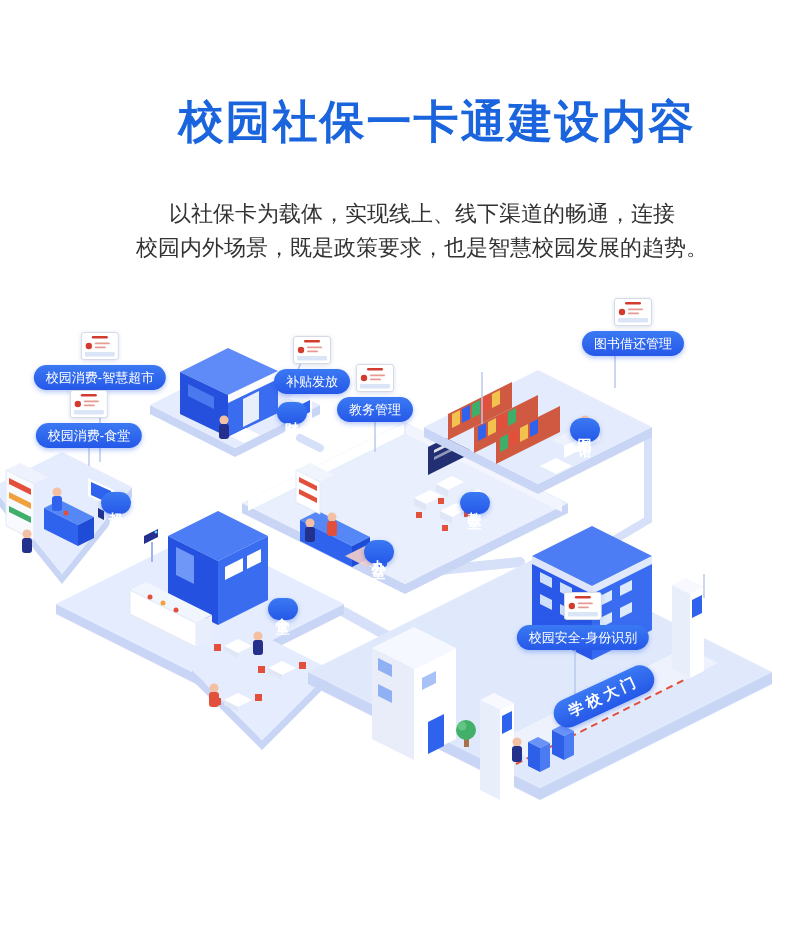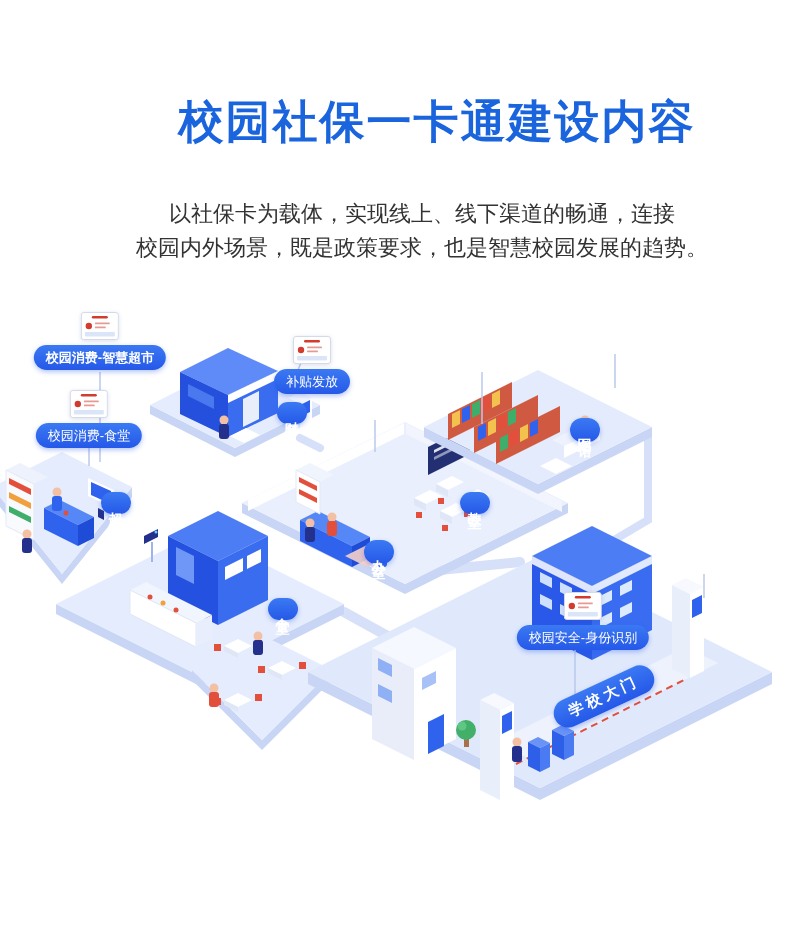--- a/index.html
+++ b/index.html
@@ -313,37 +313,49 @@
       <line x1="89" y1="446" x2="89" y2="466"></line>
       <line x1="306" y1="350" x2="290" y2="390"></line>
       <line x1="375" y1="420" x2="375" y2="452"></line>
       <line x1="482" y1="372" x2="482" y2="424"></line>
       <line x1="615" y1="354" x2="615" y2="388"></line>
       <line x1="704" y1="574" x2="704" y2="598"></line>
       <line x1="575" y1="648" x2="575" y2="722"></line>
     </g>
   </svg>
 
-  <div class="callout" style="left:100px;top:312px;font-weight:bold;">
+  <div class="callout" style="left:100px;top:332px;">
     <svg class="card" viewBox="0 0 38 28">
         <use href="#ssc-card"></use>
       </svg>
     <div class="pill">校园消费-智慧超市</div>
   </div>
   <div class="callout" style="left:89px;top:390px;">
     <svg class="card" viewBox="0 0 38 28">
         <use href="#ssc-card"></use>
       </svg>
     <div class="pill">校园消费-食堂</div>
   </div>
   <div class="callout" style="left:312px;top:292px;margin-top:44px;">
     <svg class="card" viewBox="0 0 38 28">
         <use href="#ssc-card"></use>
       </svg>
     <div class="pill">补贴发放</div>
+  </div>
+  <div class="callout" style="left:375px;top:364px;">
+    <svg class="card" viewBox="0 0 38 28">
+        <use href="#ssc-card"></use>
+      </svg>
+    <div class="pill">教务管理</div>
+  </div>
+  <div class="callout" style="left:633px;top:298px;">
+    <svg class="card" viewBox="0 0 38 28">
+        <use href="#ssc-card"></use>
+      </svg>
+    <div class="pill">图书借还管理</div>
   </div>
   <div class="callout" style="left:583px;top:592px;">
     <svg class="card" viewBox="0 0 38 28">
         <use href="#ssc-card"></use>
       </svg>
     <div class="pill">校园安全-身份识别</div>
   </div>
 
   <div class="loc" style="left:277px;top:402px;">财务</div>
   <div class="loc" style="left:101px;top:492px;">超市</div>

